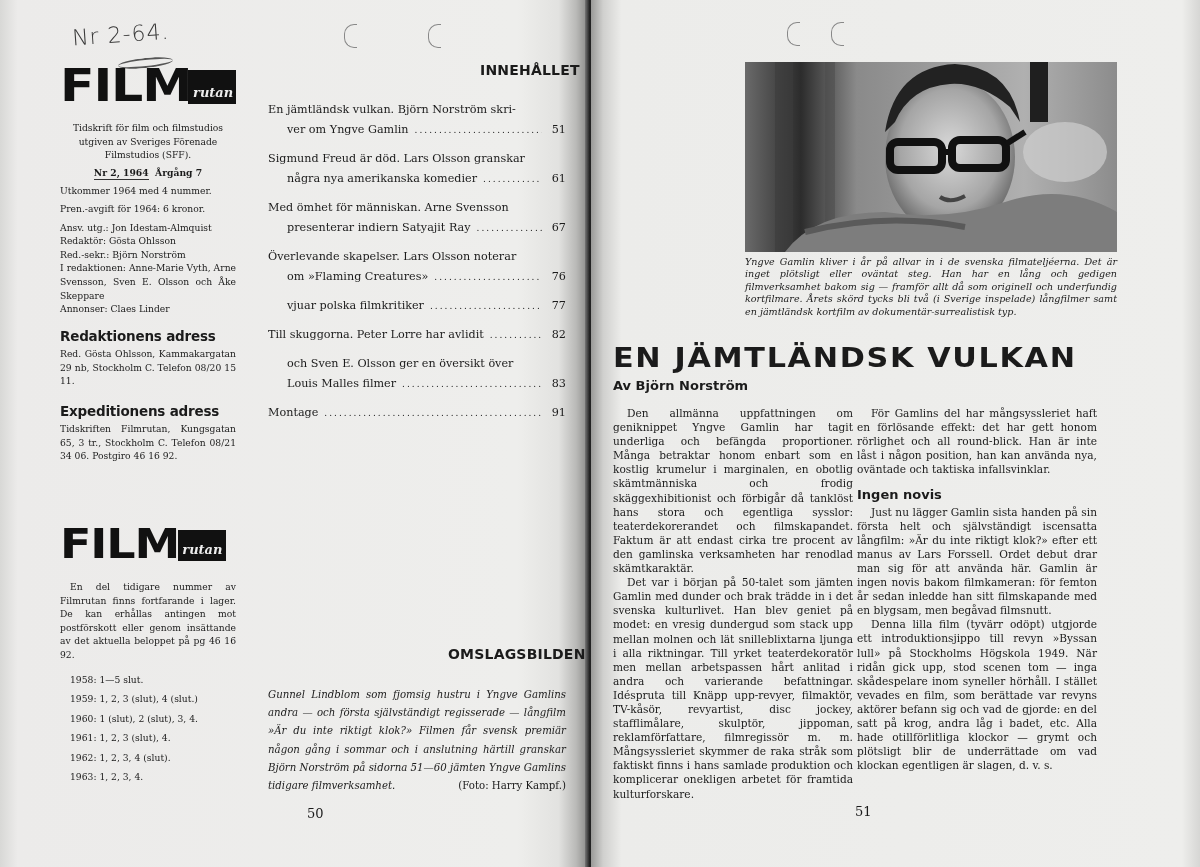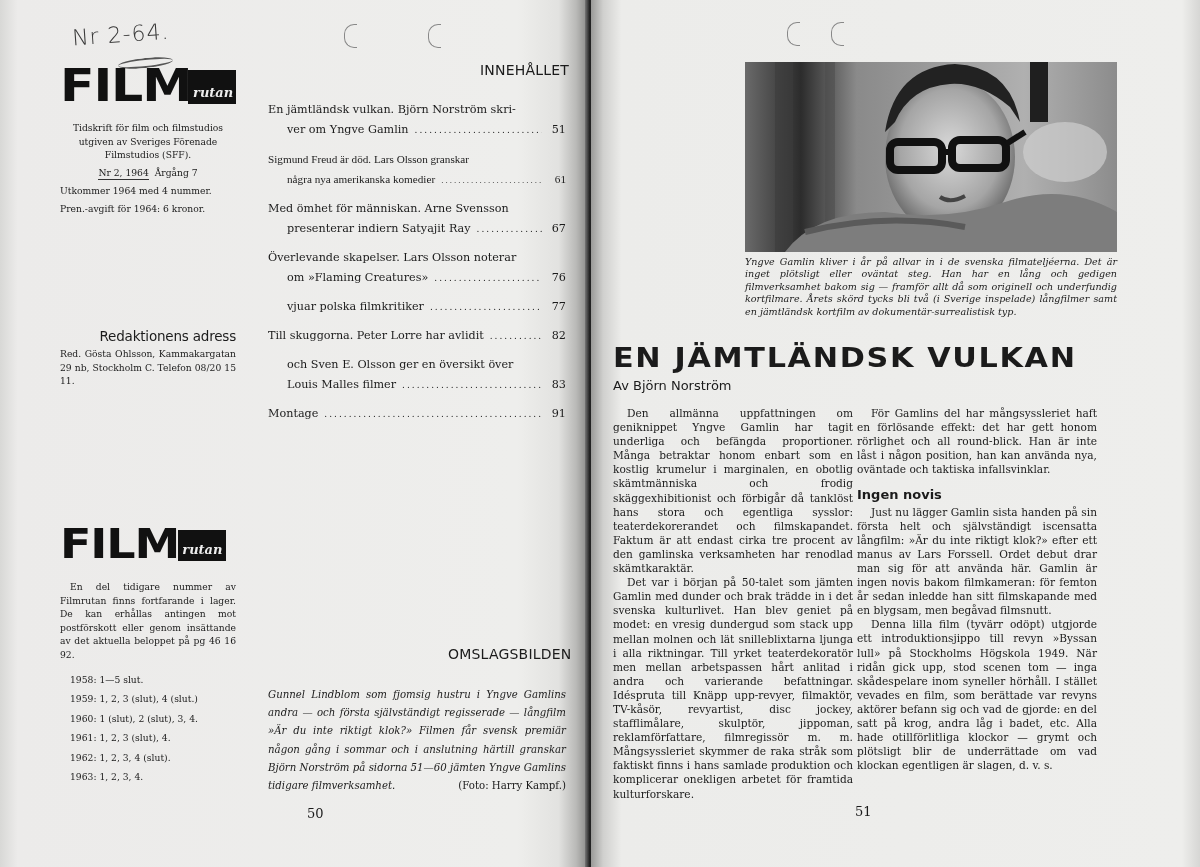--- a/index.html
+++ b/index.html
@@ -18,21 +18,21 @@
   .scribble { width:55px; height:6px; border-top:2px solid #555; border-bottom:2px solid #555; border-radius:50%; transform:rotate(-6deg); }
 
   
   .logo { display:flex; align-items:flex-end; }
   .logo .film { font-family:"DejaVu Sans", sans-serif; font-weight:900; font-size:44px; letter-spacing:-1px; line-height:36px; color:#111; transform:scaleX(1.15); transform-origin:left bottom; }
   .logo .rutan { background:#111; color:#eee; font-family:"DejaVu Serif", serif; font-style:italic; font-weight:bold; font-size:13px; width:48px; height:34px; display:flex; align-items:flex-end; justify-content:flex-end; padding:0 3px 4px 0; box-sizing:border-box; margin-left:14px; }
 
   .small { font-size:9.2px; line-height:13.6px; }
   .ctr { text-align:center; }
   .just { text-align:justify; }
-  .sans-h { font-family:"DejaVu Sans", sans-serif; font-weight:normal;text-align:right; }
+  .sans-h { font-family:"DejaVu Sans", sans-serif; font-weight:bold; }
   .h-side { font-size:13.5px; letter-spacing:-0.2px; }
   .hr-under { border-bottom:1.5px solid #333; padding-bottom:1px; }
 
   
   .toc-title { font-size:14px; letter-spacing:0.2px; }
   .toc-entry { font-size:11.2px; line-height:20px; }
   .toc-line { display:flex; align-items:baseline; }
   .toc-line .txt { white-space:nowrap; }
   .toc-line .dots { flex:1; overflow:hidden; white-space:nowrap; margin:0 6px; letter-spacing:2px; font-size:9px; }
   .toc-line .pg { width:18px; text-align:right; }
@@ -62,33 +62,44 @@
   <div class="abs hand" style="left:72px;top:22px;">Nr 2-64.</div>
   <div class="abs scribble" style="left:118px;top:58px;"></div>
 
   <div class="abs logo" style="left:60px;top:68px;">
     <span class="film">FILM</span>
     <span class="rutan">rutan</span>
   </div>
 
   <div class="abs small" style="left:60px;top:121px;width:176px;">
     <div class="ctr">Tidskrift för film och filmstudios utgiven av Sveriges Förenade Filmstudios (SFF).</div>
-    <div class="ctr" style="margin-top:4px;">
+    <div class="ctr" style="margin-top:4px;font-weight:bold;">
       <span class="hr-under">Nr 2, 1964</span>
       &nbsp;<span>Årgång 7</span>
     </div>
     <div class="just" style="margin-top:5px;">Utkommer 1964 med 4 nummer.</div>
     <div class="just" style="margin-top:4px;">Pren.-avgift för 1964: 6 kronor.</div>
+    <div style="margin-top:5px;">
+      <div>Ansv. utg.: Jon Idestam-Almquist</div>
+      <div>Redaktör: Gösta Ohlsson</div>
+      <div>Red.-sekr.: Björn Norström</div>
+      <div class="just">I redaktionen: Anne-Marie Vyth, Arne Svensson, Sven E. Olsson och Åke Skeppare</div>
+      <div>Annonser: Claes Linder</div>
+    </div>
   </div>
 
   <div class="abs" style="left:60px;top:328px;width:176px;">
     <div class="sans-h h-side">Redaktionens adress</div>
     <div class="small just" style="margin-top:3px;">Red. Gösta Ohlsson, Kammakargatan 29 nb, Stockholm C. Telefon 08/20 15 11.</div>
   </div>
 
+  <div class="abs" style="left:60px;top:403px;width:176px;">
+    <div class="sans-h h-side">Expeditionens adress</div>
+    <div class="small just" style="margin-top:3px;">Tidskriften Filmrutan, Kungsgatan 65, 3 tr., Stockholm C. Telefon 08/21 34 06. Postgiro 46 16 92.</div>
+  </div>
 
   <div class="abs logo" style="left:60px;top:528px;">
     <span class="film" style="font-size:40px;line-height:33px;">FILM</span>
     <span class="rutan" style="height:31px;">rutan</span>
   </div>
 
   <div class="abs small" style="left:60px;top:580px;width:176px;">
     <div class="just" style="text-indent:10px;">En del tidigare nummer av Filmrutan finns fortfarande i lager. De kan erhållas antingen mot postförskott eller genom insättande av det aktuella beloppet på pg 46 16 92.</div>
     <div style="margin-top:8px;padding-left:10px;line-height:19.5px;">
       <div>1958: 1—5 slut.</div>
@@ -107,21 +118,21 @@
 
   <div class="abs" style="left:268px;top:100px;width:298px;">
     <div class="toc-entry">
       <div>En jämtländsk vulkan. Björn Norström skri-</div>
       <div class="toc-line indent">
           <span class="txt">ver om Yngve Gamlin</span>
           <span class="dots">....................................</span>
           <span class="pg">51</span>
         </div>
     </div>
-    <div class="toc-entry" style="margin-top:9px;font-family:Liberation Serif, serif;">
+    <div class="toc-entry" style="margin-top:9px;">
       <div>Sigmund Freud är död. Lars Olsson granskar</div>
       <div class="toc-line indent">
           <span class="txt">några nya amerikanska komedier</span>
           <span class="dots">....................................</span>
           <span class="pg">61</span>
         </div>
     </div>
     <div class="toc-entry" style="margin-top:9px;">
       <div>Med ömhet för människan. Arne Svensson</div>
       <div class="toc-line indent">

